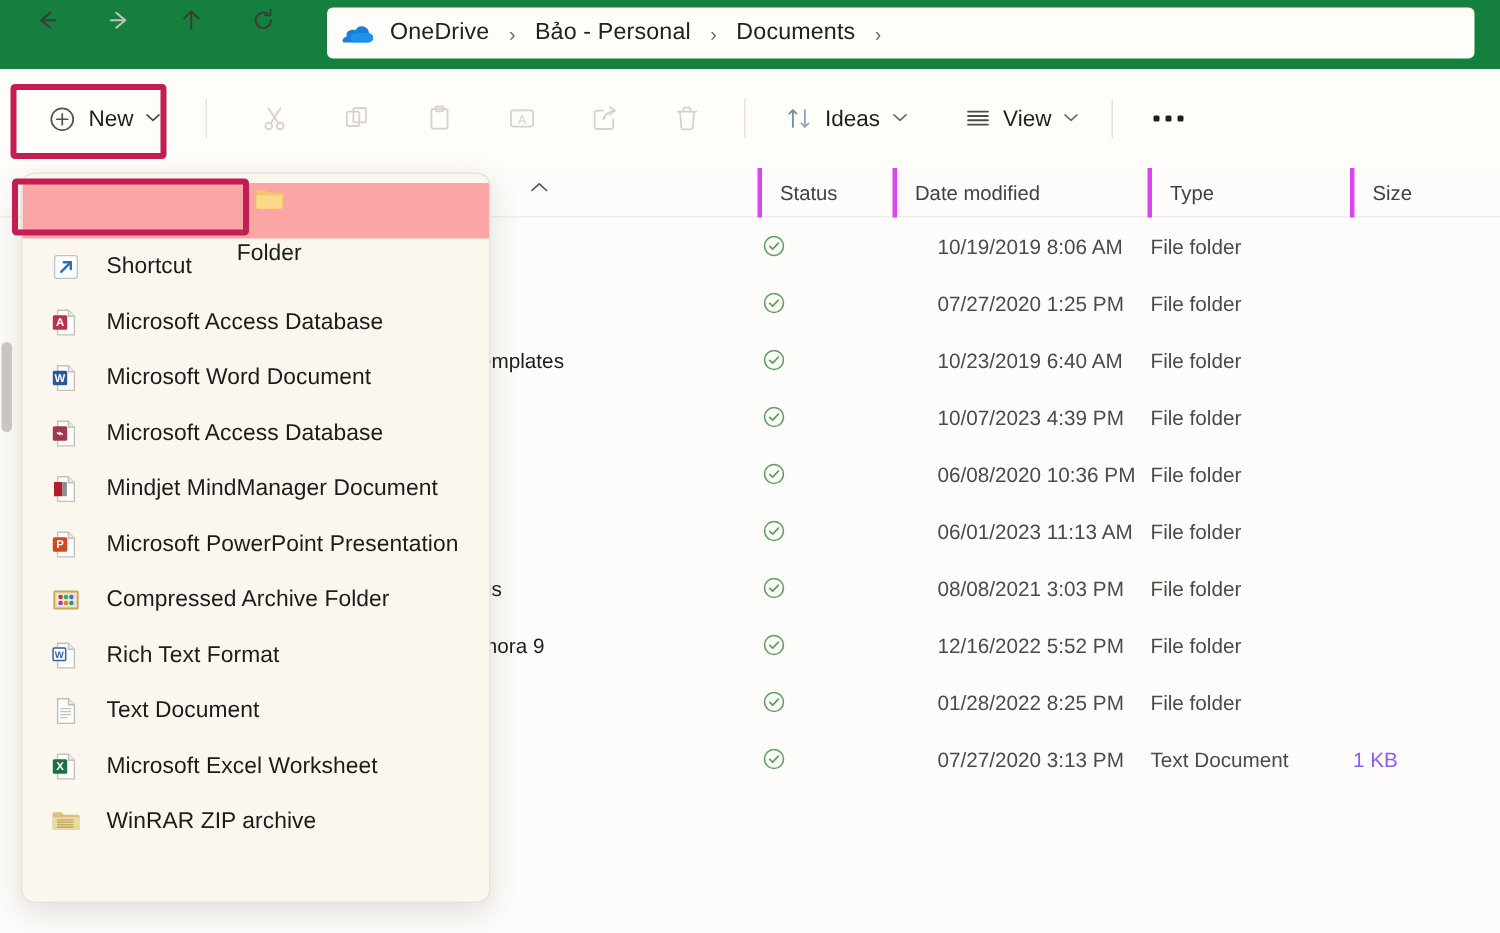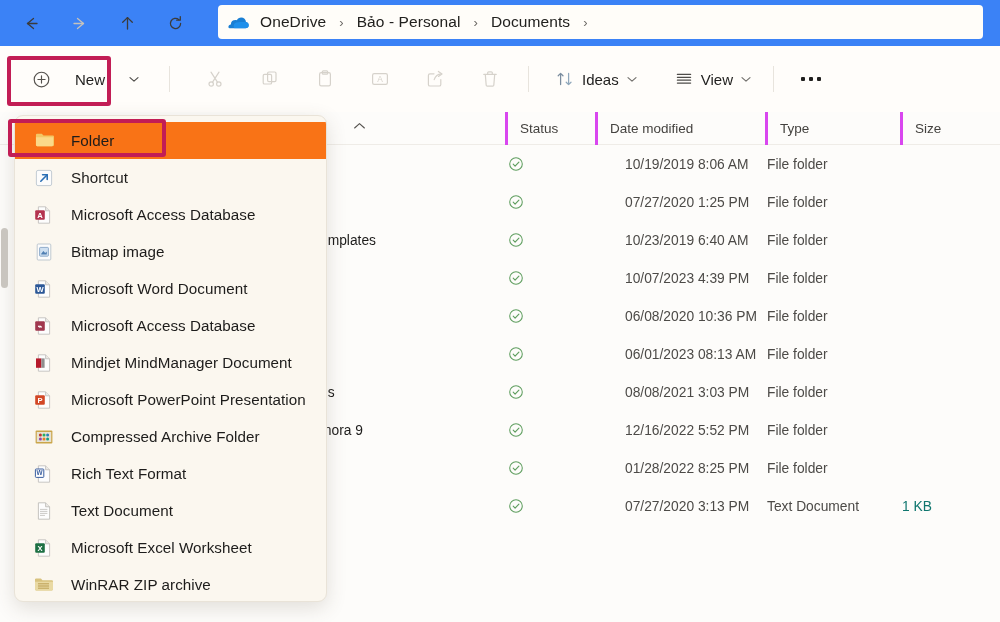--- a/index.html
+++ b/index.html
@@ -7,22 +7,22 @@
     width: 1000px; height: 622px;
     overflow: hidden;
     font-family: "Liberation Sans", sans-serif;
     background: #ffffff;
   }
   #root { position: relative; width: 1000px; height: 622px; background: #fdfbf7; }
 
   
   .titlebar {
     position: absolute; left: 0; top: 0; width: 1000px; height: 46px;
-    background: #3b82f6;
-    display: flex; align-items: center;
+    background: #15803d;
+    display: flex; align-items: flex-start;
   }
   .navbtns { display: flex; align-items: center; padding-left: 18px; gap: 22px; }
   .navbtn {
     width: 26px; height: 26px; display: flex; align-items: center; justify-content: center;
     color: #3b3b3b;
   }
   .navbtn.dim { color: #c2bfba; }
   .navbtn svg { display: block; }
 
   .addressbar {
@@ -44,21 +44,21 @@
   .cmdbar {
     position: absolute; left: 0; top: 46px; width: 1000px; height: 66px;
     background: #fffdfa;
     display: flex; align-items: center;
   }
   .cmd-sep {
     width: 1px; height: 26px; background: #e8e4dd; margin: 0 7px;
   }
   .newbtn {
     position: relative;
-    display: flex; align-items: center; gap: 24px;
+    display: flex; align-items: center; gap: 8px;
     height: 34px; padding: 0 12px 0 10px;
     margin-left: 22px;
     font-size: 15px; color: #1f1e1d;
     border-radius: 5px;
   }
   .newbtn .plus { display: flex; align-items: center; }
   .chev { color: #4a4845; font-size: 10px; line-height: 1; transform: translateY(1px); }
 
   .newbtn-hl {
     position: absolute; left: 7px; top: 56px; width: 104px; height: 50px;
@@ -109,21 +109,21 @@
   .c-size   { left: 900px; width: 79px; }
 
   .row {
     position: relative; height: 38px; width: 1000px;
   }
   .row .f { position: absolute; top: 0; height: 38px; display: flex; align-items: center; font-size: 13.8px; }
   .f-name   { left: 320px; color: #1d1c1b; }
   .f-status { left: 505px; width: 90px; justify-content: flex-start; padding-left: 3px; }
   .f-date   { left: 597px; color: #4c4a47; margin-left: 28px; }
   .f-type   { left: 767px; color: #4c4a47; }
-  .f-size   { left: 902px; color: #0f766e; }
+  .f-size   { left: 902px; color: #8b5cf6; }
 
   .cloudok { width: 16px; height: 16px; display: block; }
 
   
   .pinrow {
     position: absolute; left: 0; top: 624px; width: 1000px; height: 22px;
     background: #fdfcfa;
   }
   .pinrow .fold { position: absolute; left: 42px; top: 4px; }
   .pinrow .lbl {
@@ -149,21 +149,21 @@
     border-radius: 9px;
     box-shadow: 0 6px 20px rgba(80,70,50,.16);
     z-index: 50;
     padding: 6px 0;
     overflow: hidden;
   }
   .mi {
     position: relative; display: flex; align-items: center;
     height: 37px; padding-left: 18px; gap: 16px;
   }
-  .mi.sel { background: #f97316; }
+  .mi.sel { background: #fca5a5; flex-direction: column; }
   .mi .mico {
     width: 22px; height: 22px; display: flex; align-items: center; justify-content: center;
     flex: none;
   }
   .mi .mlabel {
     font-size: 15.2px; color: #1d1c1b; white-space: nowrap; letter-spacing: .05px;
   }
   .folder-hl {
     position: absolute; left: 8px; top: 119px; width: 158px; height: 38px;
     border: 4px solid #c21d55; border-radius: 3px; z-index: 61; pointer-events: none;
@@ -406,21 +406,21 @@
           <div class="f f-size"></div>
         </div>
         <div class="row">
           <div class="f f-name"></div>
           <div class="f f-status">
             <svg class="cloudok" viewBox="0 0 16 16">
               <circle cx="8" cy="8" r="6.3" fill="none" stroke="#5f9e5f" stroke-width="1.05"></circle>
               <path d="M5.2 8.2 L7.1 10.1 L10.9 6.1" fill="none" stroke="#5f9e5f" stroke-width="1.15" stroke-linecap="round" stroke-linejoin="round"></path>
             </svg>
           </div>
-          <div class="f f-date">06/01/2023 08:13 AM</div>
+          <div class="f f-date">06/01/2023 11:13 AM</div>
           <div class="f f-type">File folder</div>
           <div class="f f-size"></div>
         </div>
         <div class="row">
           <div class="f f-name">gs</div>
           <div class="f f-status">
             <svg class="cloudok" viewBox="0 0 16 16">
               <circle cx="8" cy="8" r="6.3" fill="none" stroke="#5f9e5f" stroke-width="1.05"></circle>
               <path d="M5.2 8.2 L7.1 10.1 L10.9 6.1" fill="none" stroke="#5f9e5f" stroke-width="1.15" stroke-linecap="round" stroke-linejoin="round"></path>
             </svg>
@@ -514,30 +514,20 @@
             <path d="M11.6 1.8 v4 h4" fill="#eceae6" stroke="#c3c1bd" stroke-width=".9"></path>
             <rect x="1.2" y="5.2" width="9.6" height="9.6" rx="1" fill="#b4334f"></rect>
             <text x="6" y="12.6" text-anchor="middle" font-size="7.6" font-weight="bold" fill="#fff" font-family="Liberation Sans, sans-serif">A</text>
           </svg>
         </span>
         <span class="mlabel">Microsoft Access Database</span>
       </div>
       <div class="mi">
         <span class="mico">
           <svg width="20" height="20" viewBox="0 0 20 20">
-            <rect x="3.2" y="2" width="13.6" height="16" rx="1" fill="#fcfcfc" stroke="#b9c3cc" stroke-width=".9"></rect>
-            <rect x="5.6" y="5.4" width="8.8" height="8.8" rx=".8" fill="#cfe0f1" stroke="#7a9cc0" stroke-width=".8"></rect>
-            <path d="M7.2 11.8 L9.4 9 L11.2 11 L12.8 9.4 V12.6 H7.2 z" fill="#4f7fb3"></path>
-          </svg>
-        </span>
-        <span class="mlabel">Bitmap image</span>
-      </div>
-      <div class="mi">
-        <span class="mico">
-          <svg width="20" height="20" viewBox="0 0 20 20">
             <path d="M4.4 1.8 h7.2 l4 4 v12.4 h-11.2 z" fill="#fdfdfd" stroke="#c3c1bd" stroke-width=".9"></path>
             <path d="M11.6 1.8 v4 h4" fill="#eceae6" stroke="#c3c1bd" stroke-width=".9"></path>
             <rect x="1.2" y="5.2" width="9.6" height="9.6" rx="1" fill="#2b5797"></rect>
             <text x="6" y="12.6" text-anchor="middle" font-size="7.6" font-weight="bold" fill="#fff" font-family="Liberation Sans, sans-serif">W</text>
           </svg>
         </span>
         <span class="mlabel">Microsoft Word Document</span>
       </div>
       <div class="mi">
         <span class="mico">

